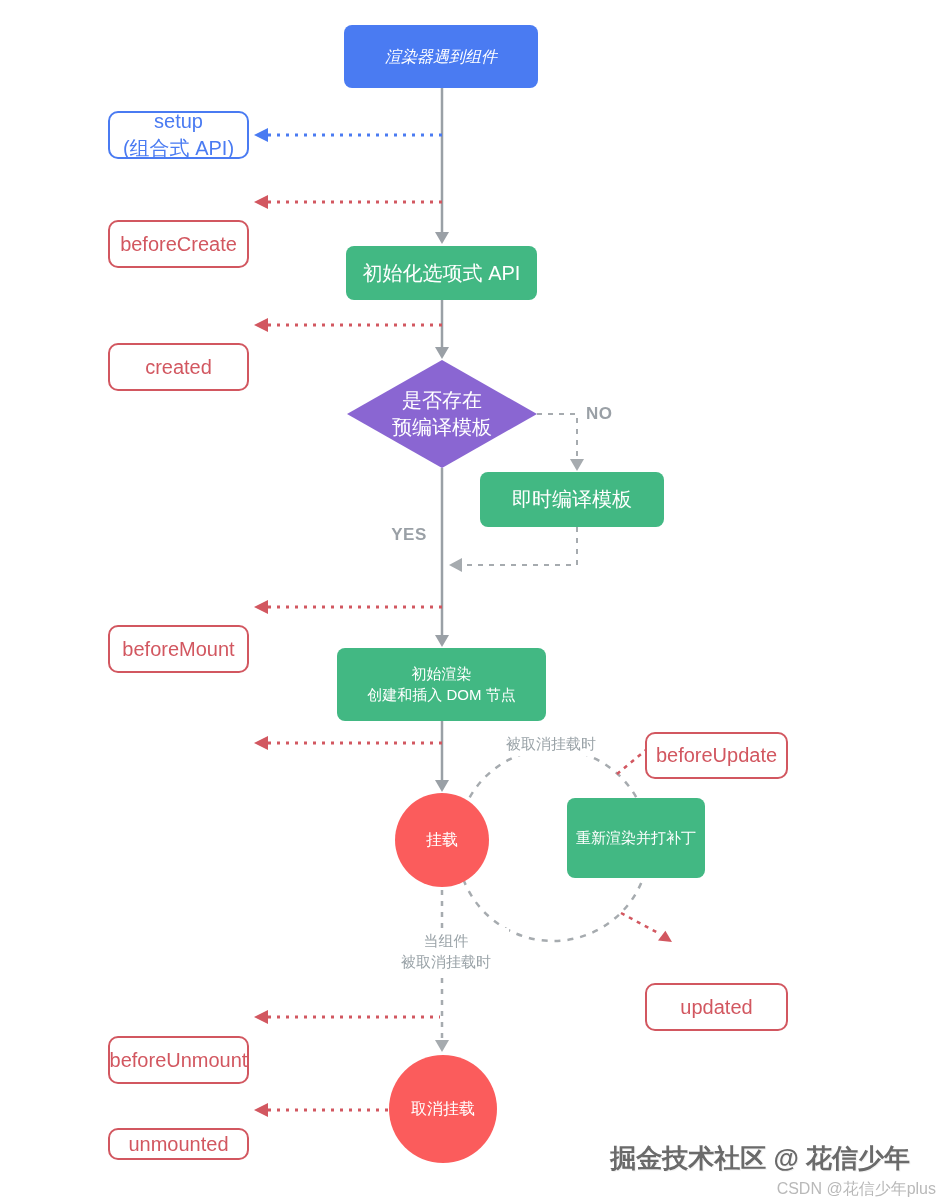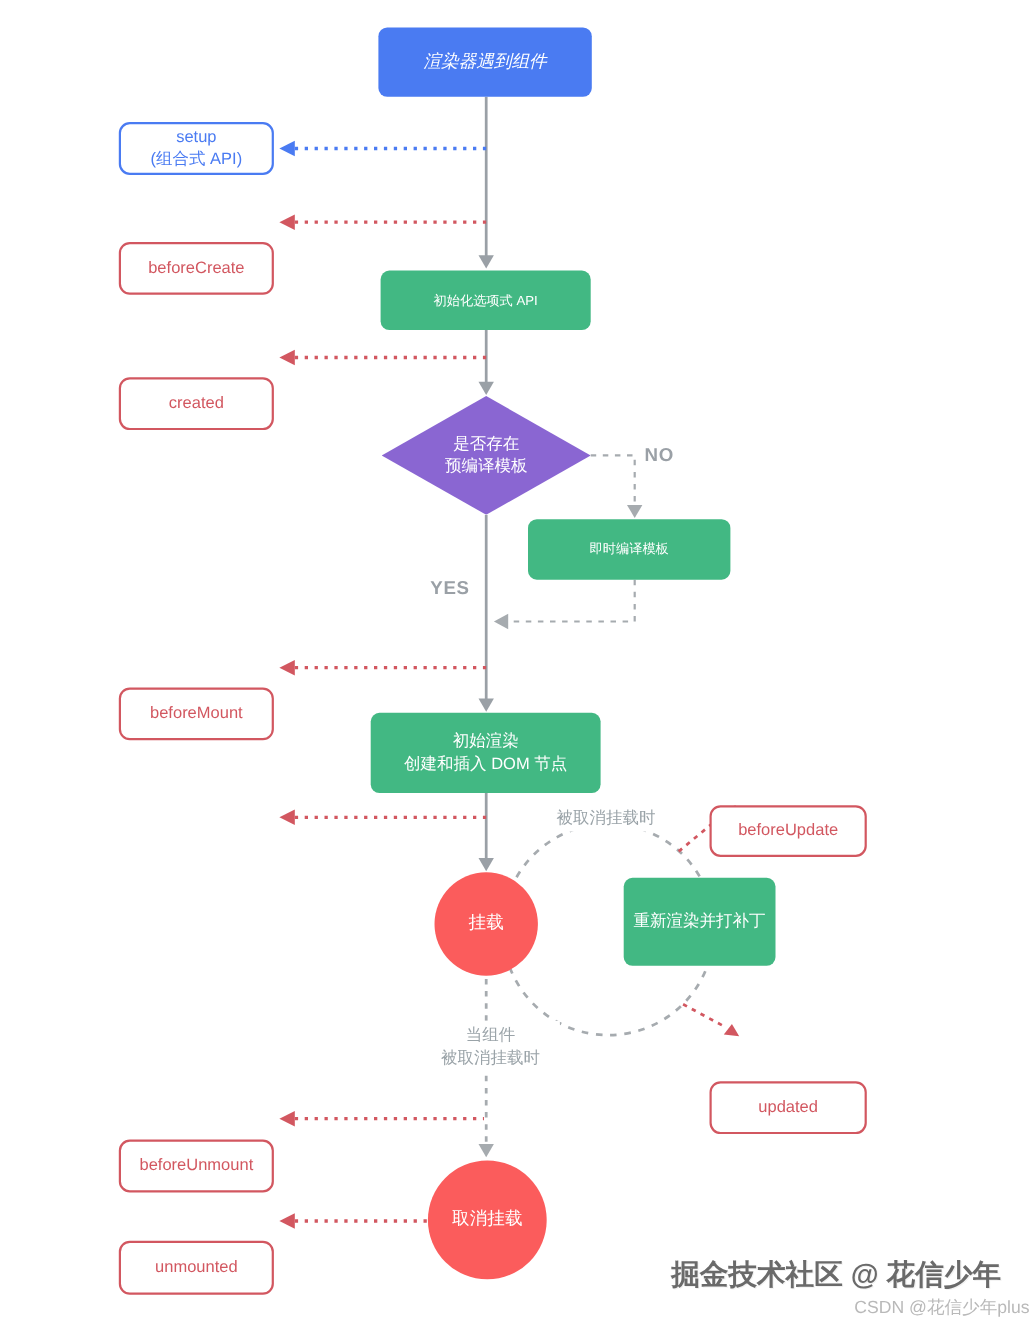--- a/index.html
+++ b/index.html
@@ -3,25 +3,25 @@
 <meta charset="utf-8">
 <style>
   html,body{margin:0;padding:0;background:#fff;}
   .canvas{
     position:relative;width:937px;height:1204px;background:#ffffff;
     font-family:"Liberation Sans","DejaVu Sans",sans-serif;overflow:hidden;
   }
   .wires{position:absolute;left:0;top:0;z-index:0;}
   .node{
     position:absolute;z-index:2;display:flex;align-items:center;justify-content:center;
-    text-align:center;box-sizing:border-box;font-size:15px;line-height:1.35;
+    text-align:center;box-sizing:border-box;font-size:20px;line-height:1.35;
     white-space:pre-line;
   }
   .solid-blue{background:#4a7bf2;color:#fff;border-radius:8px;font-size:16px;font-style:italic;}
-  .solid-green{background:#42b883;color:#fff;border-radius:8px;font-size:12px;}
+  .solid-green{background:#42b883;color:#fff;border-radius:8px;font-size:20px;}
   .solid-green.small{font-size:15px;}
   .outline{background:#fff;border:2px solid #d25760;border-radius:10px;color:#d25760;font-weight:500;margin-top:42px;}
   .outline-blue{background:#fff;border:2px solid #4a7bf2;border-radius:10px;color:#4a7bf2;font-weight:500;}
   .diamond{
     background:#8a66d2;color:#fff;
     clip-path:polygon(50% 0,100% 50%,50% 100%,0 50%);
     border-radius:0;
   }
   .circle{background:#fb5c5c;color:#fff;border-radius:50%;font-size:16px;}
   .flow-label{
@@ -131,21 +131,21 @@
   <div class="node outline" style="left:645px;top:690px;width:143px;height:47px">beforeUpdate</div>
 
   <div class="node solid-green small" style="left:567px;top:798px;width:138px;height:80px">重新渲染并打补丁</div>
 
   <div class="node outline" style="left:645px;top:941px;width:143px;height:48px">updated</div>
 
   <div class="node outline" style="left:108px;top:994px;width:141px;height:48px">beforeUnmount</div>
 
   <div class="node circle" style="left:389px;top:1055px;width:108px;height:108px">取消挂载</div>
 
-  <div class="node outline" style="left:108px;top:1086px;width:141px;height:49px">unmounted</div>
+  <div class="node outline" style="left:108px;top:1086px;width:141px;height:32px">unmounted</div>
 
   <div class="flow-label" style="left:586px;top:404px;width:40px;">NO</div>
   <div class="flow-label" style="left:386px;top:525px;width:46px;text-align:center;">YES</div>
   <div class="annot" style="left:502px;top:731px;">被取消挂载时</div>
   <div class="annot" style="left:383px;top:928px;width:118px;">当组件
 被取消挂载时</div>
 
   <div class="wm-main">掘金技术社区 @ 花信少年</div>
   <div class="wm-sub">CSDN @花信少年plus</div>
 

